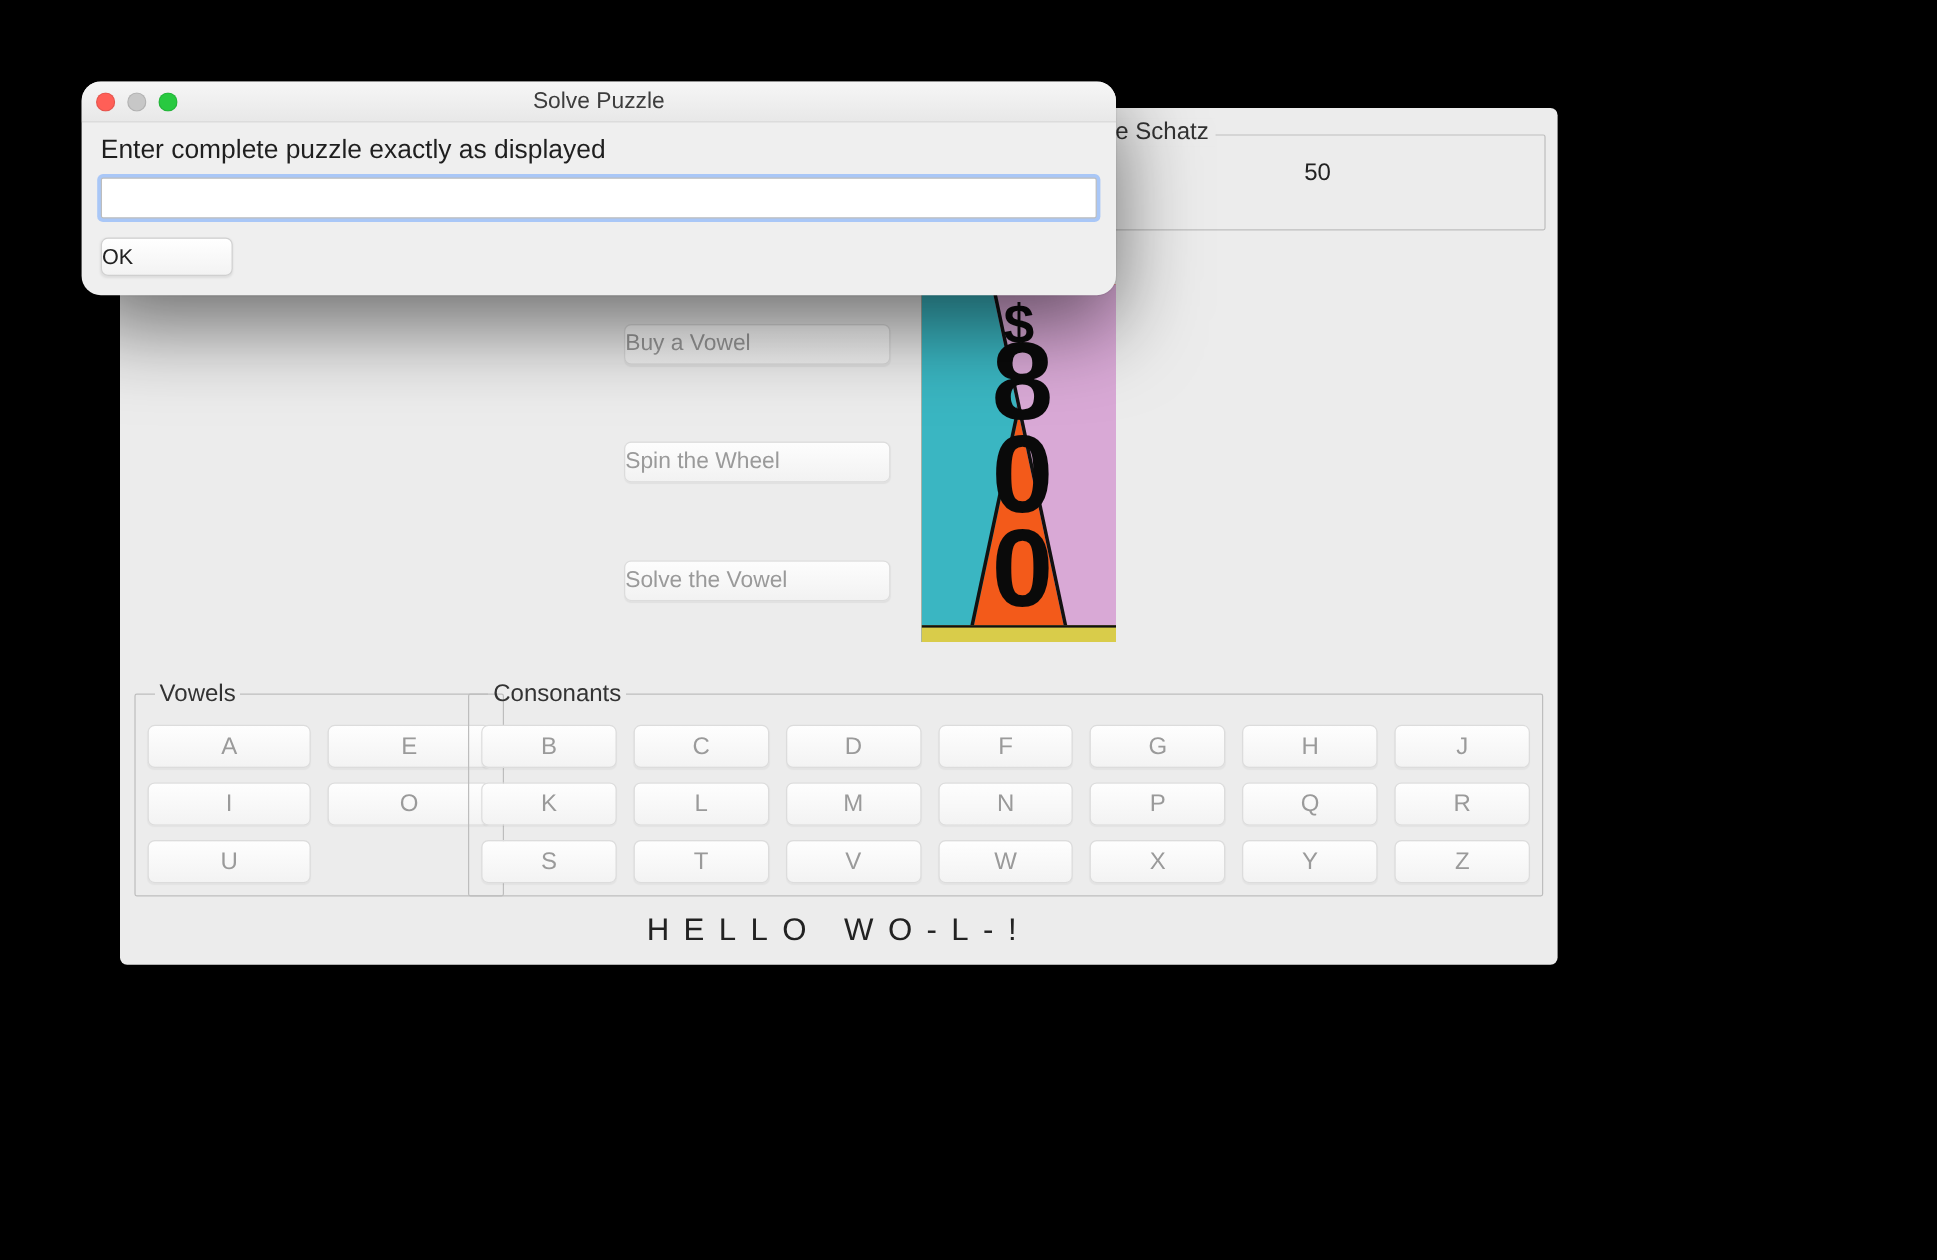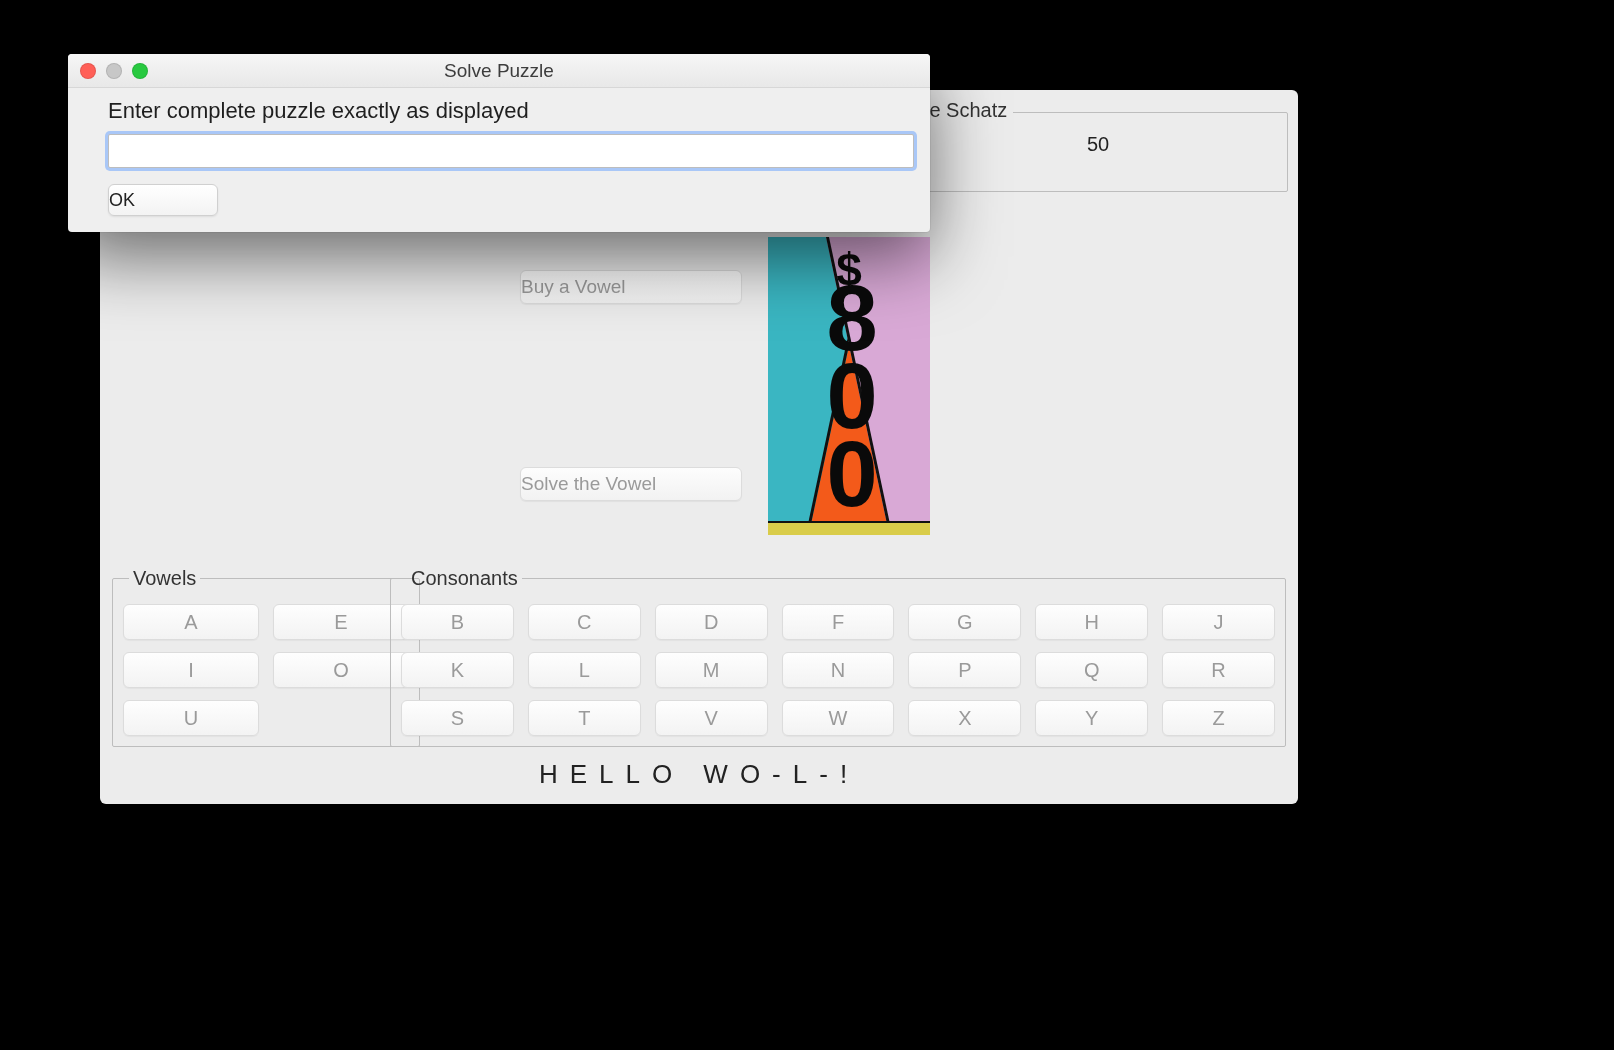--- a/index.html
+++ b/index.html
@@ -180,24 +180,24 @@
       font-size: 26px;
       letter-spacing: 12px;
       color: #222;
       font-weight: 400;
     }
 
     
     .modal-window {
       position: absolute;
       left: 68px;
-      top: 54px;
+      top: 68px;
       width: 862px;
       background: #efefef;
-      border-radius: 4px;
+      border-radius: 16px;
       box-shadow: 0 25px 70px rgba(0,0,0,0.55), 0 0 0 1px rgba(0,0,0,0.05);
       overflow: hidden;
     }
     .titlebar {
       height: 34px;
       background: linear-gradient(#f6f6f6, #e8e8e8);
       border-bottom: 1px solid #d7d7d7;
       position: relative;
       text-align: center;
       line-height: 34px;
@@ -213,21 +213,20 @@
     .traffic-light {
       width: 16px; height: 16px;
       border-radius: 50%;
       border: 1px solid rgba(0,0,0,0.1);
     }
     .tl-close { background: #ff5f57; }
     .tl-min   { background: #c7c7c7; }
     .tl-zoom  { background: #28c940; }
     .modal-body {
       padding: 10px 16px 16px 16px;
-      margin-left: 24px;
     }
     .modal-prompt {
       font-size: 22px;
       color: #1f1f1f;
       margin-bottom: 10px;
     }
     .modal-input {
       width: 100%;
       height: 34px;
       border: 1px solid #bdbdbd;
@@ -259,20 +258,21 @@
 <body>
 
 <div class="main-window">
 
   <div class="score-group">
     <div class="score-legend">le Schatz</div>
     <div class="score-value">50</div>
   </div>
 
   <div class="action-btn buy">Buy a Vowel</div>
+  <div class="action-btn spin">Spin the Wheel</div>
   <div class="action-btn solve">Solve the Vowel</div>
 
   <div class="wheel-img">
     <div class="wheel-slice-left"></div>
     <div class="wheel-slice-right"></div>
     <div class="wheel-center">
       <div class="wheel-dollar">$</div>
       <div class="wheel-digits">8<br>0<br>0</div>
     </div>
     <div class="wheel-bottom-bar"></div>

